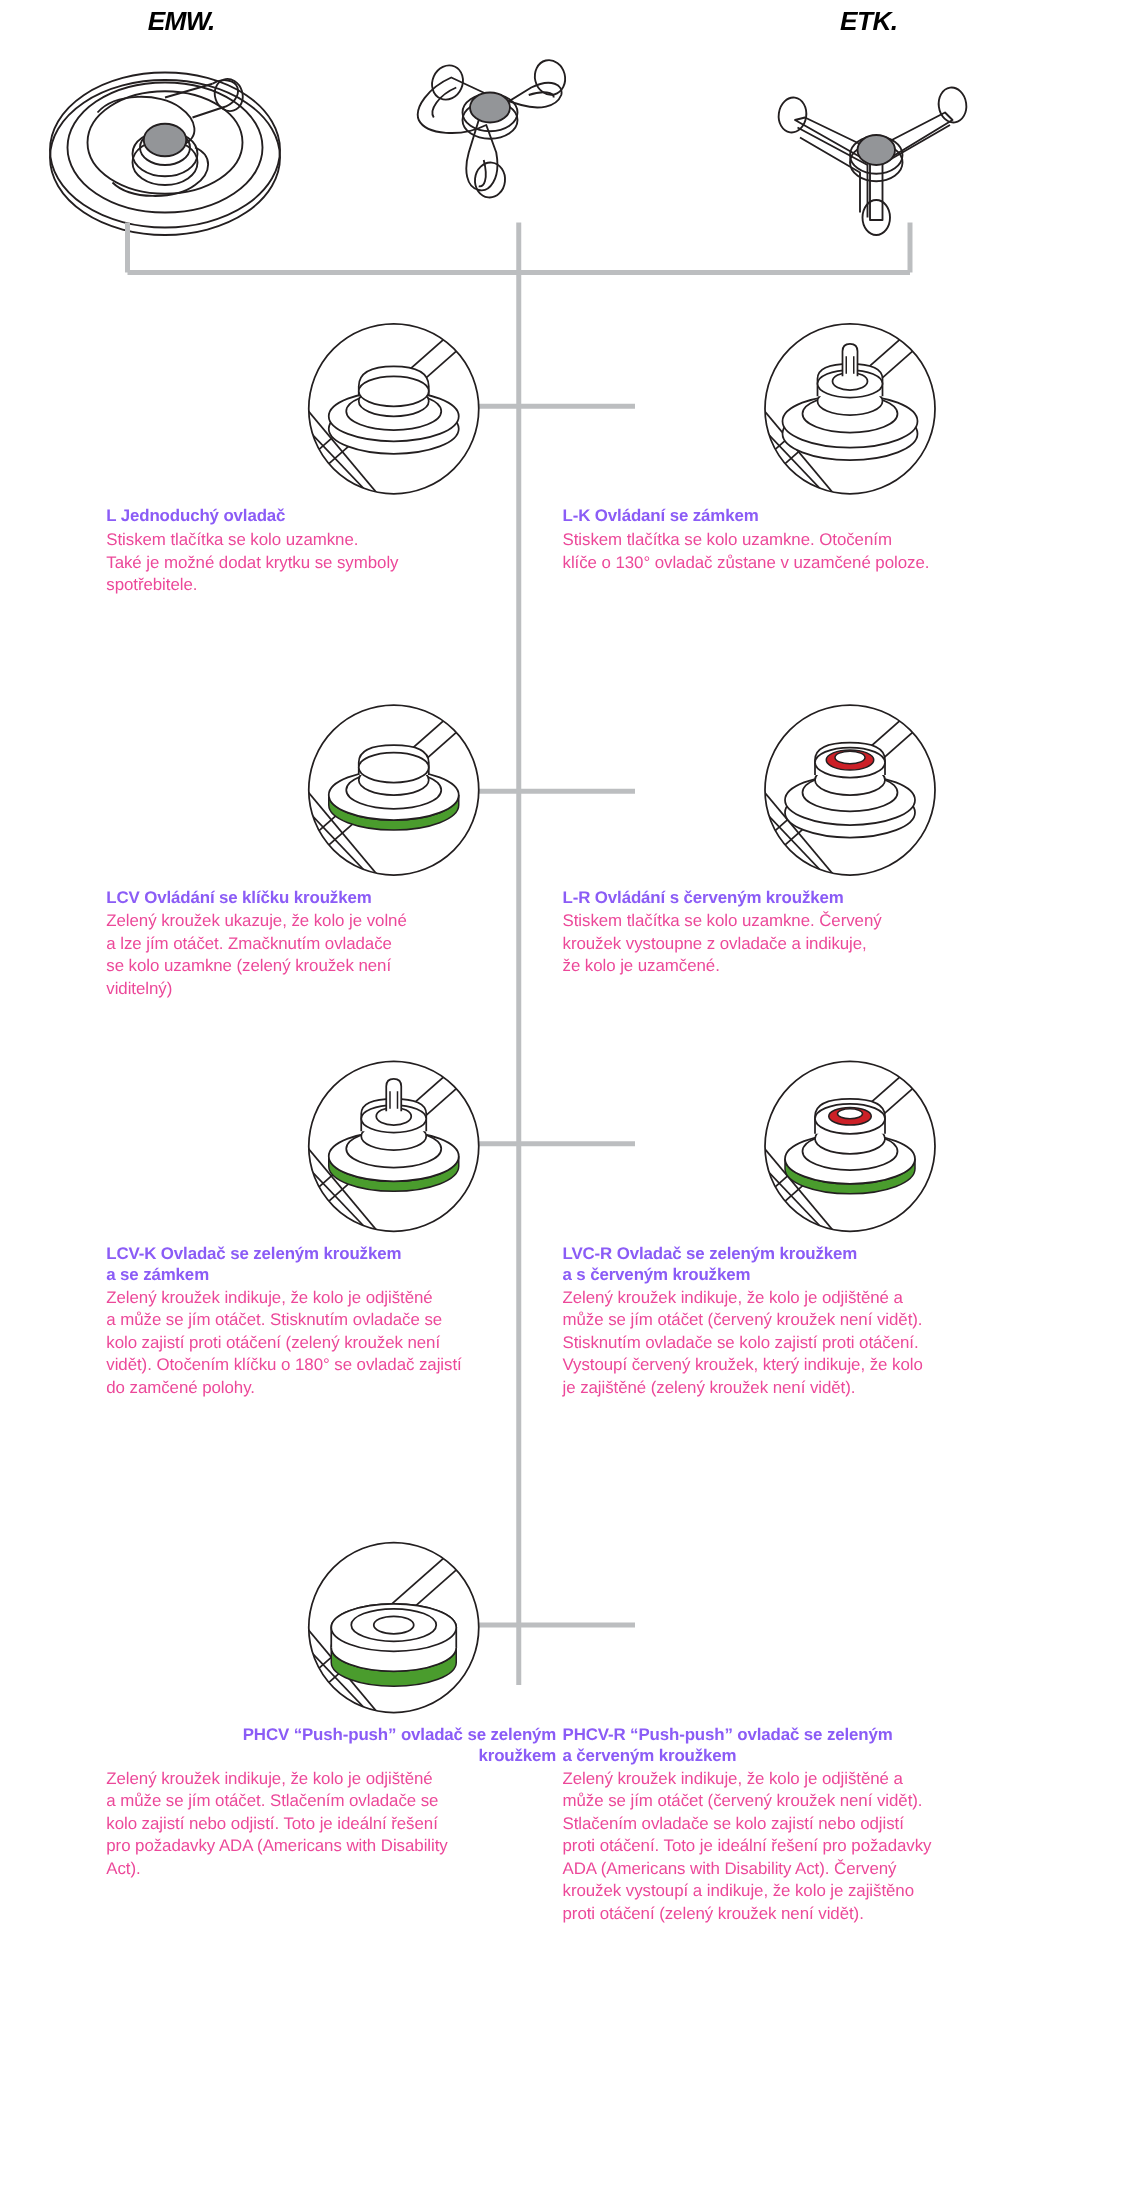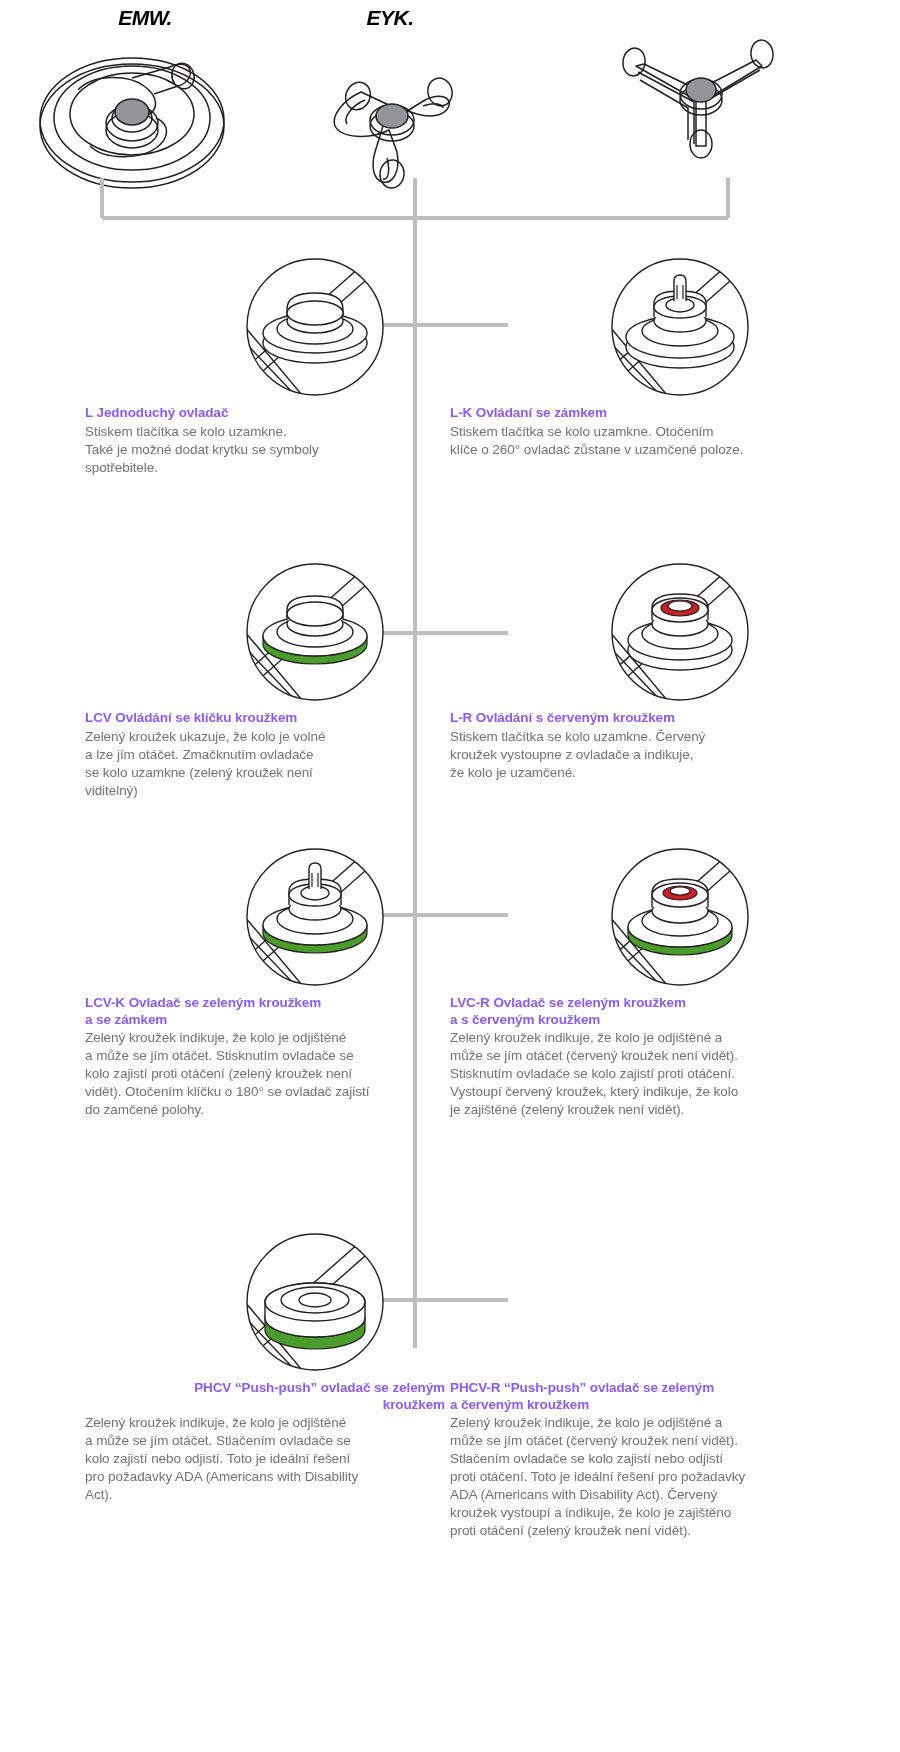--- a/index.html
+++ b/index.html
@@ -78,21 +78,21 @@
     font-size: 13.5px;
     font-weight: bold;
     color: #8b5cf6;
     line-height: 1.24;
     letter-spacing: -0.1px;
   }
   .txt p {
     margin: 0;
     font-size: 13.5px;
     line-height: 1.33;
-    color: #737373;
+    color: #ec4899;
     letter-spacing: -0.05px;
   }
 </style>
 </head>
 <body>
 
 <div id="top-row">
 
   <div class="product" id="prod-emw">
     <div class="product-label">EMW.</div>
@@ -111,41 +111,41 @@
           <ellipse cx="112" cy="96" rx="26" ry="18"></ellipse>
           <ellipse cx="112" cy="89" rx="26" ry="18"></ellipse>
           <ellipse cx="112" cy="84" rx="20" ry="14"></ellipse>
         </g>
         <ellipse cx="112" cy="78" rx="17" ry="13" fill="#939598" stroke="#231f20" stroke-width="1.5"></ellipse>
       </svg>
     </div>
   </div>
 
   <div class="product" id="prod-eyk">
-    <div class="product-label">EYK.</div>
     <div class="product-art">
       <svg width="250" height="165" viewBox="0 0 250 165">
         <g fill="none" stroke="#231f20" stroke-width="1.5" stroke-linejoin="round">
           <path d="M96 58 C78 66 66 82 70 92 C76 104 104 106 124 96 L132 118 C136 140 126 150 118 148
                    C108 146 106 132 110 118 L118 92 L160 66 C176 58 186 64 184 72 C180 82 166 84 152 80 L126 72 Z"></path>
           <path d="M100 66 C86 72 78 84 82 90"></path>
           <path d="M122 124 C126 140 122 146 118 145"></path>
           <path d="M158 72 C170 68 178 70 178 74"></path>
           <ellipse cx="93" cy="62" rx="12" ry="14" transform="rotate(24 93 62)"></ellipse>
           <ellipse cx="175" cy="58" rx="12" ry="14" transform="rotate(-14 175 58)"></ellipse>
           <ellipse cx="127" cy="140" rx="12" ry="14" transform="rotate(6 127 140)"></ellipse>
           <ellipse cx="127" cy="92" rx="22" ry="15"></ellipse>
           <ellipse cx="127" cy="86" rx="22" ry="15"></ellipse>
         </g>
         <ellipse cx="127" cy="82" rx="16" ry="12" fill="#939598" stroke="#231f20" stroke-width="1.5"></ellipse>
       </svg>
     </div>
   </div>
 
   <div class="product" id="prod-etk">
+    <div class="product-label">ETK.</div>
     <div class="product-art">
       <svg width="250" height="165" viewBox="0 0 250 165">
         <g fill="none" stroke="#231f20" stroke-width="1.5" stroke-linejoin="round">
           <path d="M66 62 L74 60 L128 86 L186 56 L192 62 L136 96 L136 142 L126 142 L126 96 Z"></path>
           <path d="M68 68 L124 98 L124 140"></path>
           <path d="M138 96 L190 66"></path>
           <path d="M70 76 L118 104 L118 136"></path>
           <ellipse cx="64" cy="58" rx="11" ry="14" transform="rotate(8 64 58)"></ellipse>
           <ellipse cx="192" cy="50" rx="11" ry="14" transform="rotate(-8 192 50)"></ellipse>
           <ellipse cx="131" cy="140" rx="11" ry="14"></ellipse>
@@ -244,21 +244,21 @@
             <path d="M74 46 L74 26 Q74 20 80 20 Q86 20 86 26 L86 46" fill="#ffffff" stroke="#231f20" stroke-width="1.4"></path>
             <path d="M77 44 L77 30 M83 44 L83 30" stroke="#231f20" stroke-width="1.2" fill="none"></path>
           </g>
           <circle cx="80" cy="72" r="68" fill="none" stroke="#231f20" stroke-width="1.4"></circle>
         </svg>
       </div>
     </div>
     <div class="txt">
       <h3>L-K Ovládaní se zámkem</h3>
       <p style="white-space: pre-line;">Stiskem tlačítka se kolo uzamkne. Otočením
-klíče o 260° ovladač zůstane v uzamčené poloze.</p>
+klíče o 130° ovladač zůstane v uzamčené poloze.</p>
     </div>
   </div>
 </div>
 
 <div class="row" style="top:560px">
 
   <div class="cell cell-left">
     <div class="art-wrap">
       <div class="art-circle">
         <svg width="160" height="150" viewBox="0 0 160 150">

